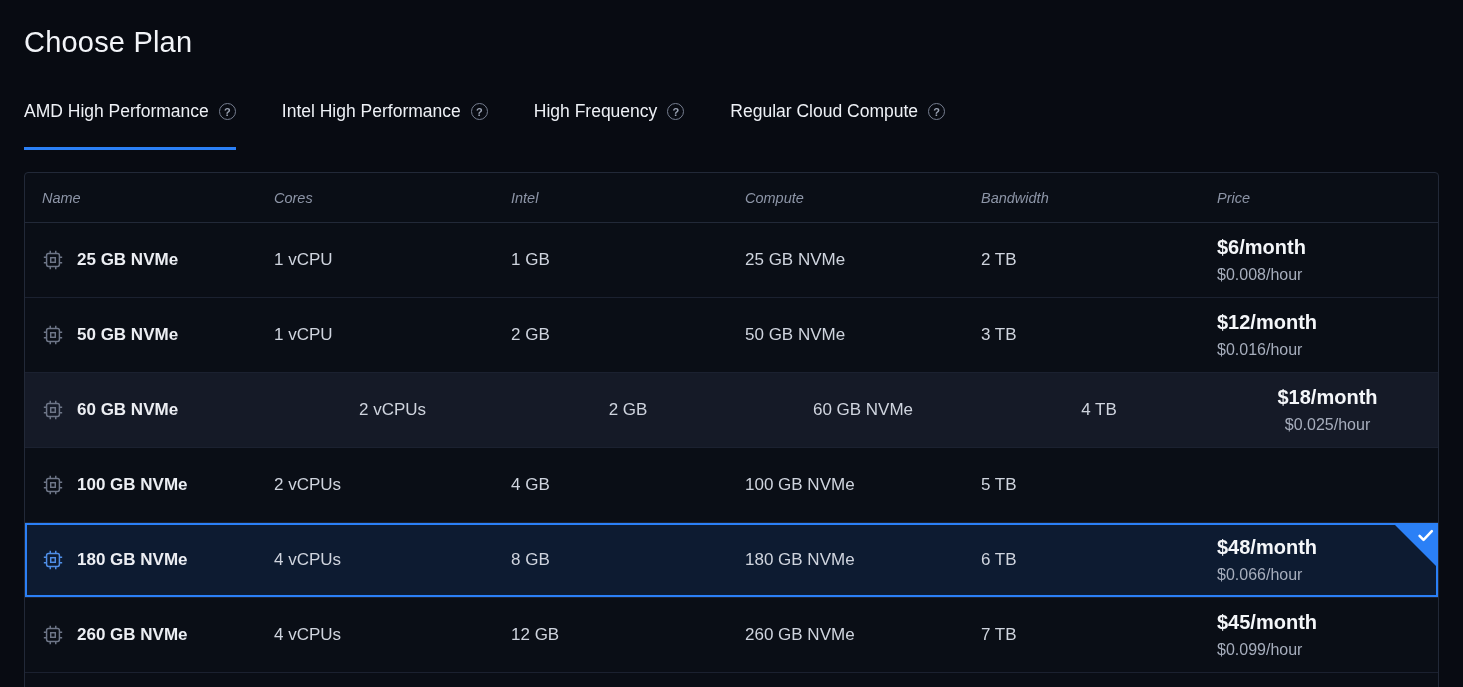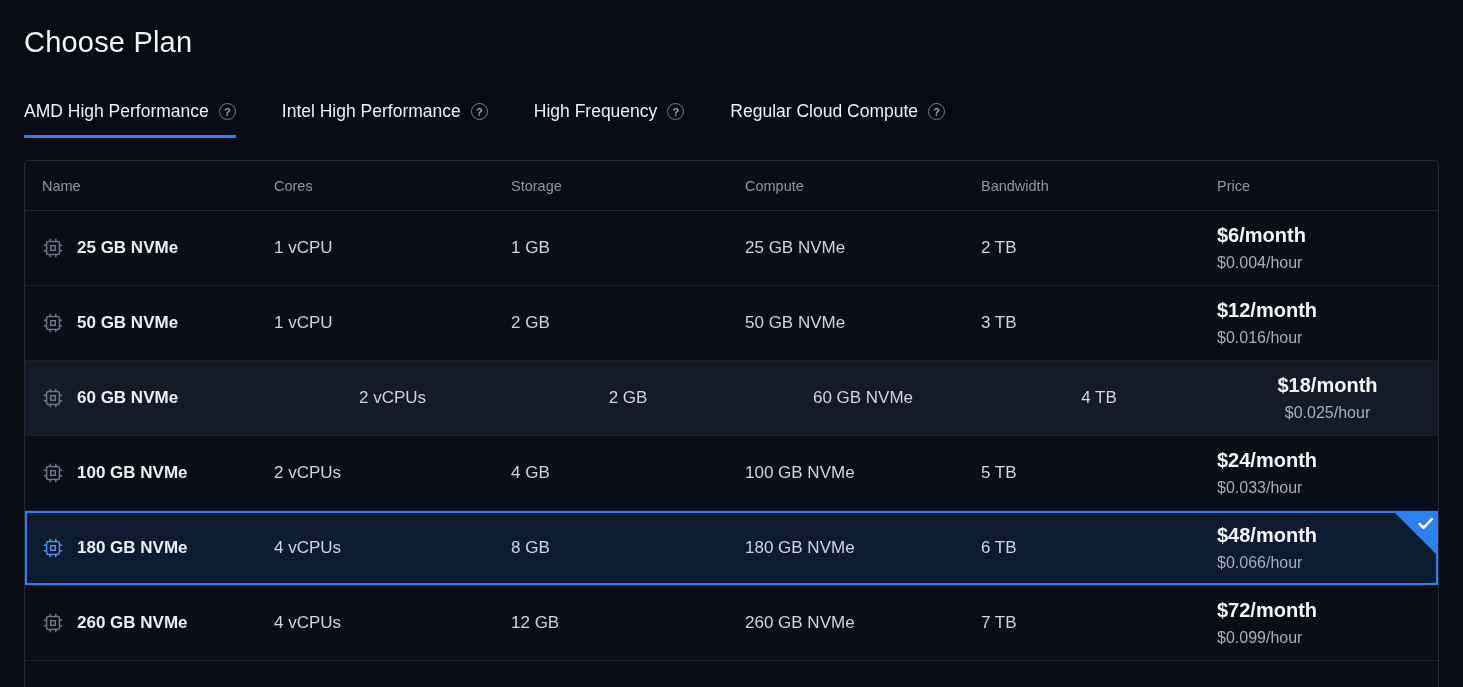--- a/index.html
+++ b/index.html
@@ -25,21 +25,21 @@
   }
   .page{padding:18px 24px 0;}
   h1{
     margin:8px 0 0;
     font-size:29px;font-weight:500;letter-spacing:.2px;color:#f2f4f8;
   }
   
   .tabs{display:flex;gap:46px;margin-top:42px;}
   .tab{
     display:flex;align-items:center;gap:10px;
-    padding-bottom:16px;position:relative;cursor:pointer;
+    padding-bottom:28px;position:relative;cursor:pointer;
     font-size:17.5px;color:#eef1f6;font-weight:500;
     white-space:nowrap;
   }
   .tab.active::after{
     content:"";position:absolute;left:0;right:0;bottom:0;height:3px;
     background:var(--accent);
   }
   .help-icon{
     width:17px;height:17px;flex:0 0 17px;
     border:1.5px solid #767e90;border-radius:50%;
@@ -57,20 +57,21 @@
     display:grid;
     grid-template-columns:232px 237px 234px 236px 236px 1fr;
     align-items:center;
     padding-left:17px;
   }
   .thead{
     height:50px;
     color:var(--text-muted);
     font-size:14.5px;
     border-bottom:1px solid var(--table-border);
+    font-style:italic;
   }
   .row{
     height:75px;
     border-bottom:1px solid var(--row-border);
     position:relative;
     font-size:17px;
     color:var(--text-normal);
     cursor:pointer;
   }
   .row:last-child{border-bottom:none;}
@@ -116,21 +117,21 @@
       <div class="tab">
         <span>Regular Cloud Compute</span>
         <span class="help-icon">?</span>
       </div>
     </div>
 
   <div class="table">
     <div class="thead" id="thead">
         <span>Name</span>
         <span>Cores</span>
-        <span>Storage</span>
+        <span>Intel</span>
         <span>Compute</span>
         <span>Bandwidth</span>
         <span>Price</span>
       </div>
     <div id="tbody">
         <div class="row">
           <div class="name-cell">
             <span class="cpu-icon">
               <svg width="22" height="22" viewBox="0 0 24 24" fill="none" stroke="currentColor" stroke-width="1.6">
                 <rect x="5" y="5" width="14" height="14" rx="2"></rect>
@@ -139,21 +140,21 @@
               </svg>
             </span>
             <span class="plan-name">25 GB NVMe</span>
           </div>
           <span>1 vCPU</span>
           <span>1 GB</span>
           <span>25 GB NVMe</span>
           <span>2 TB</span>
           <div>
             <div class="price-month">$6/month</div>
-            <div class="price-hour">$0.004/hour</div>
+            <div class="price-hour">$0.008/hour</div>
           </div>
         </div>
         <div class="row">
           <div class="name-cell">
             <span class="cpu-icon">
               <svg width="22" height="22" viewBox="0 0 24 24" fill="none" stroke="currentColor" stroke-width="1.6">
                 <rect x="5" y="5" width="14" height="14" rx="2"></rect>
                 <rect x="9.5" y="9.5" width="5" height="5"></rect>
                 <path d="M9 2v3M15 2v3M9 19v3M15 19v3M2 9h3M2 15h3M19 9h3M19 15h3"></path>
               </svg>
@@ -197,24 +198,20 @@
                 <rect x="9.5" y="9.5" width="5" height="5"></rect>
                 <path d="M9 2v3M15 2v3M9 19v3M15 19v3M2 9h3M2 15h3M19 9h3M19 15h3"></path>
               </svg>
             </span>
             <span class="plan-name">100 GB NVMe</span>
           </div>
           <span>2 vCPUs</span>
           <span>4 GB</span>
           <span>100 GB NVMe</span>
           <span>5 TB</span>
-          <div>
-            <div class="price-month">$24/month</div>
-            <div class="price-hour">$0.033/hour</div>
-          </div>
         </div>
         <div class="row selected">
           <div class="name-cell">
             <span class="cpu-icon">
               <svg width="22" height="22" viewBox="0 0 24 24" fill="none" stroke="currentColor" stroke-width="1.6">
                 <rect x="5" y="5" width="14" height="14" rx="2"></rect>
                 <rect x="9.5" y="9.5" width="5" height="5"></rect>
                 <path d="M9 2v3M15 2v3M9 19v3M15 19v3M2 9h3M2 15h3M19 9h3M19 15h3"></path>
               </svg>
             </span>
@@ -242,21 +239,21 @@
                 <path d="M9 2v3M15 2v3M9 19v3M15 19v3M2 9h3M2 15h3M19 9h3M19 15h3"></path>
               </svg>
             </span>
             <span class="plan-name">260 GB NVMe</span>
           </div>
           <span>4 vCPUs</span>
           <span>12 GB</span>
           <span>260 GB NVMe</span>
           <span>7 TB</span>
           <div>
-            <div class="price-month">$72/month</div>
+            <div class="price-month">$45/month</div>
             <div class="price-hour">$0.099/hour</div>
           </div>
         </div>
         <div class="row">
           <div class="name-cell">
             <span class="cpu-icon">
               <svg width="22" height="22" viewBox="0 0 24 24" fill="none" stroke="currentColor" stroke-width="1.6">
                 <rect x="5" y="5" width="14" height="14" rx="2"></rect>
                 <rect x="9.5" y="9.5" width="5" height="5"></rect>
                 <path d="M9 2v3M15 2v3M9 19v3M15 19v3M2 9h3M2 15h3M19 9h3M19 15h3"></path>

